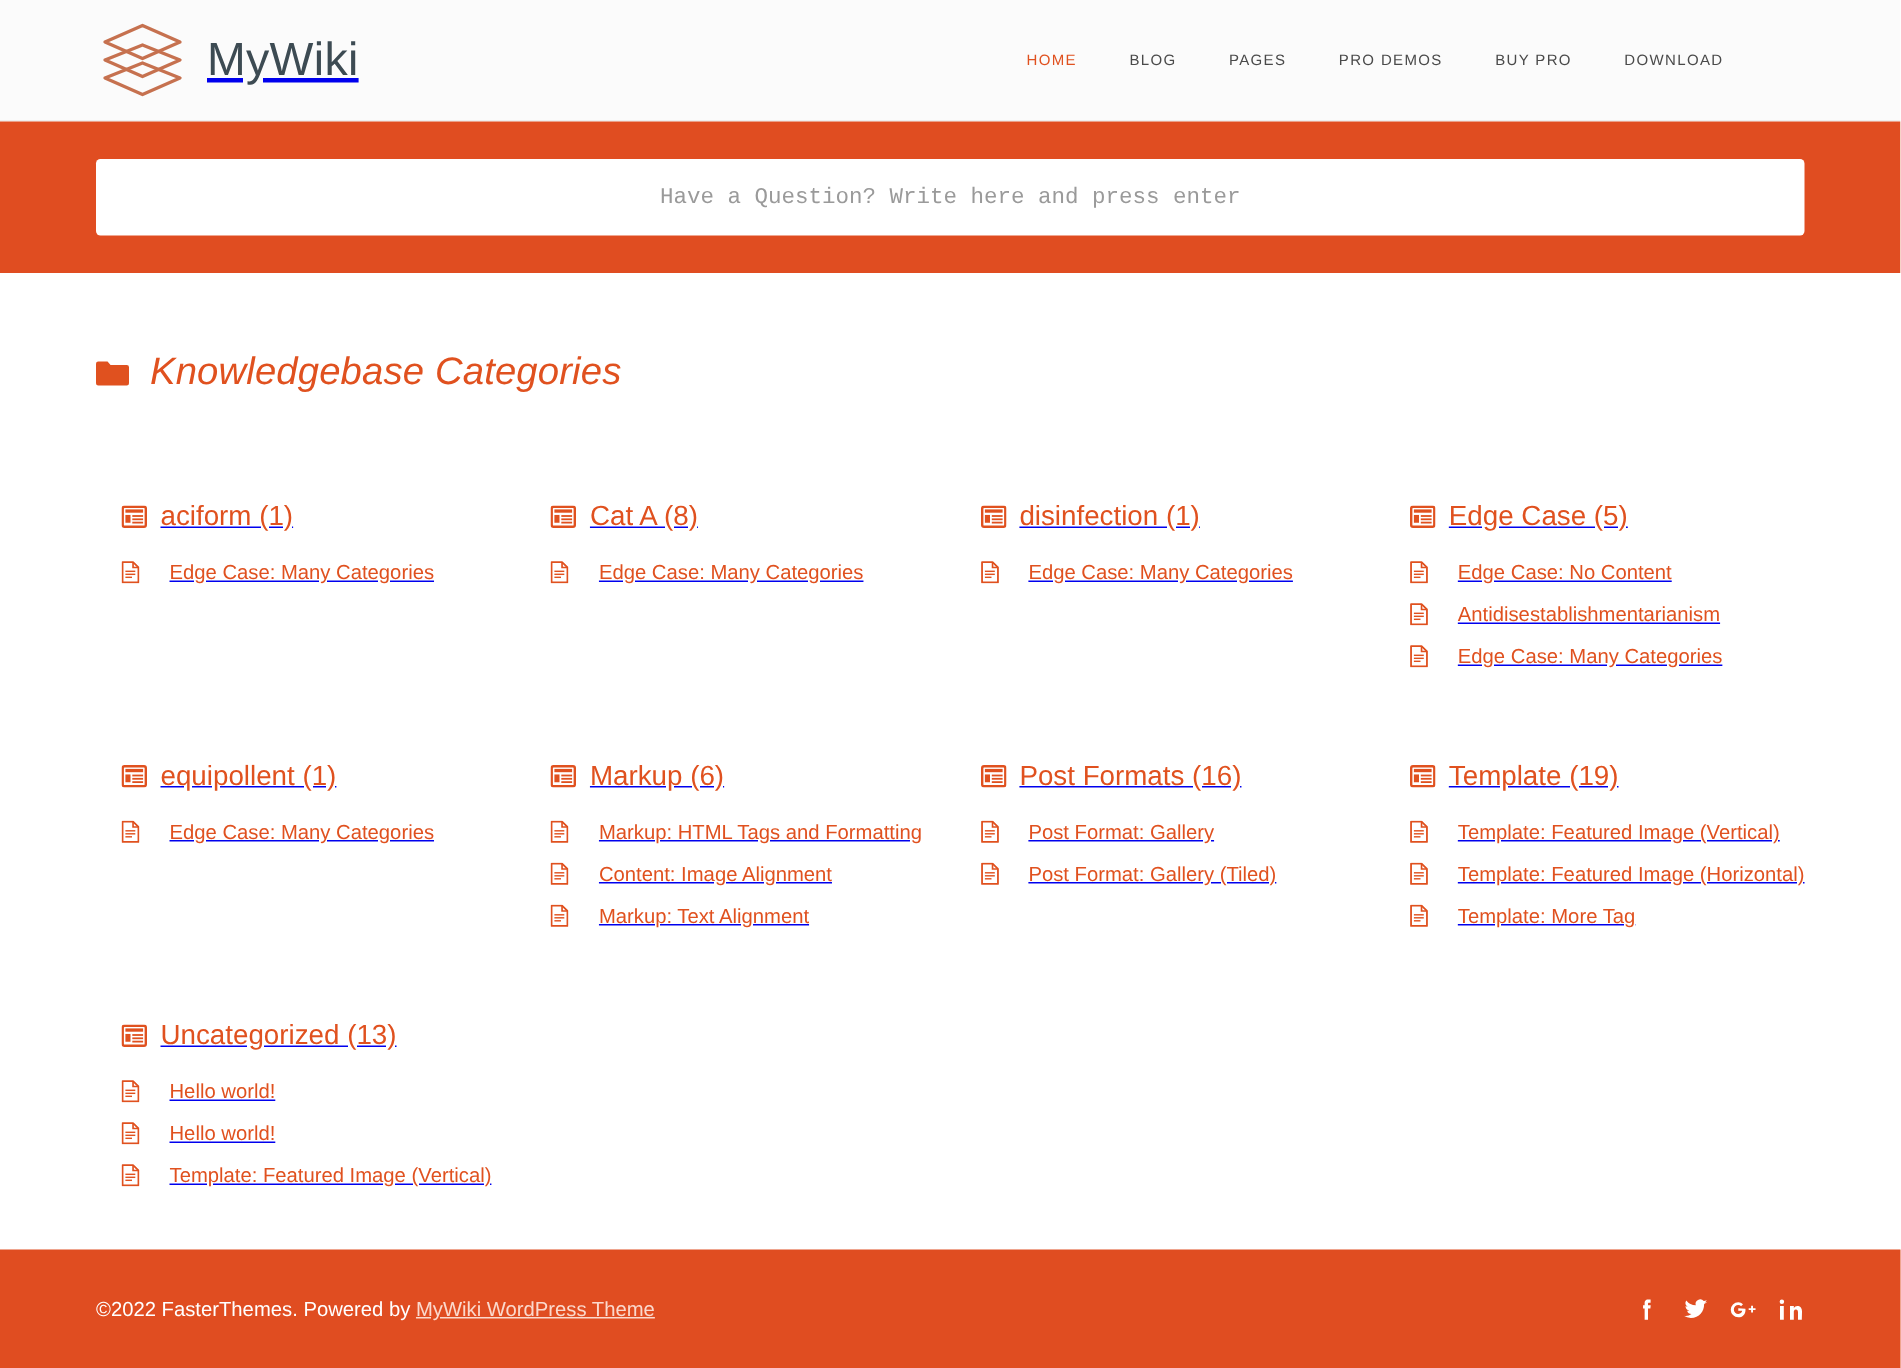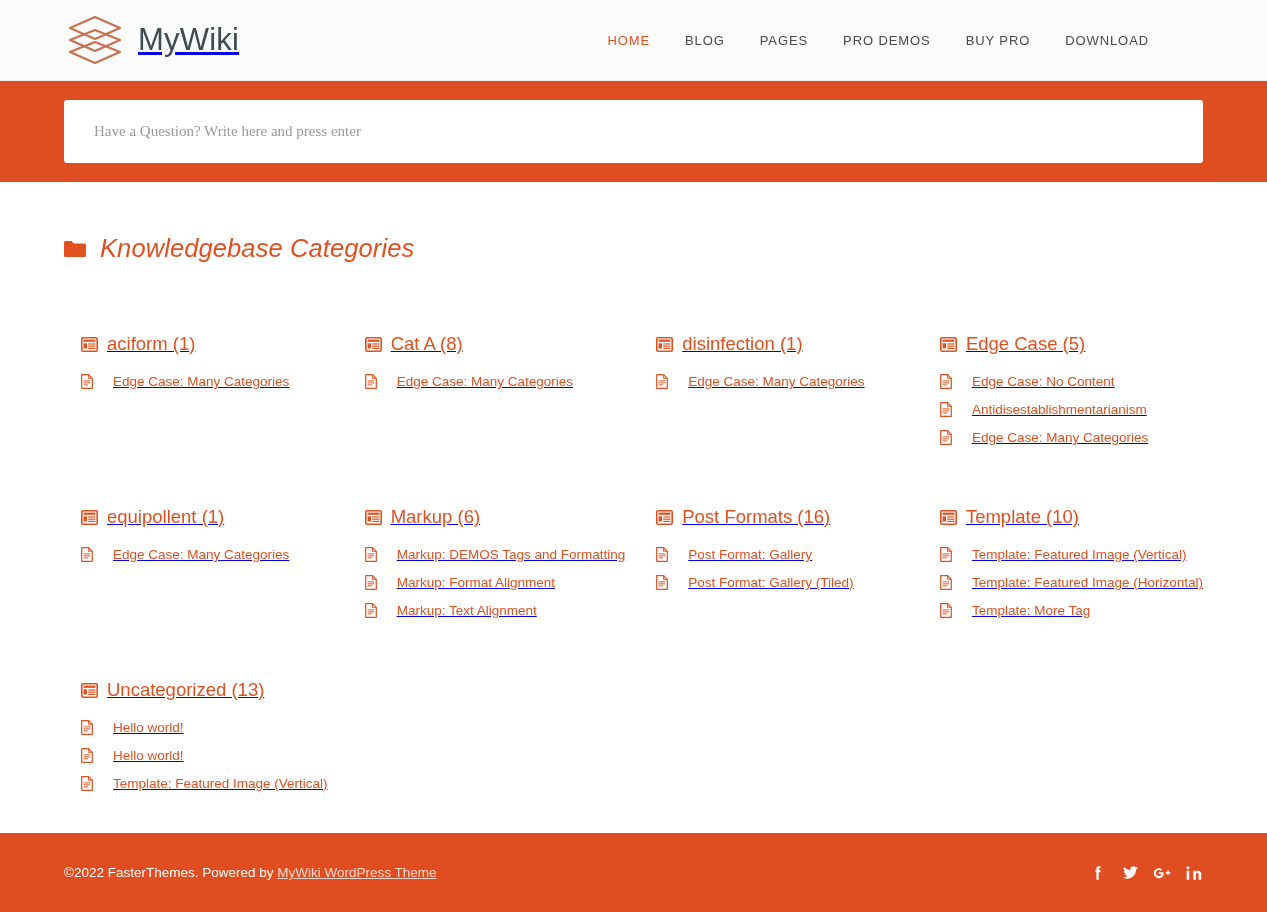--- a/index.html
+++ b/index.html
@@ -27,48 +27,49 @@
     letter-spacing: 0.2px;
     font-weight: 400;
   }
   .main-nav {
     margin-left: auto;
     display: flex;
     align-items: center;
     gap: 35px;
   }
   .nav-link {
-    font-size: 13px;
+    font-size: 10px;
     letter-spacing: 0.9px;
     color: #4a4a4a;
     text-decoration: none;
     text-transform: uppercase;
     white-space: nowrap;
   }
   .nav-link.is-active { color: #e0511f; }
 
   
   .search-band {
     background: #e04d21;
     height: 101px;
     display: flex;
     align-items: center;
     padding: 0 64px;
   }
   .search-input {
     width: 100%;
-    height: 63px;
+    height: 51px;
     border: none;
     border-radius: 3px;
     background: #ffffff;
     padding: 0 30px;
     font-size: 15px;
-    font-family: Liberation Serif, serif;
+    font-family: Liberation Mono, monospace;
     color: #555;
     outline: none;
+    text-align: center;
   }
   .search-input::placeholder { color: #9a9a9a; }
 
   
   .main-area { padding: 0 64px; background: #fff; }
   .section-title {
     display: flex;
     align-items: center;
     gap: 14px;
     padding-top: 52px;
@@ -358,33 +359,33 @@
         <a class="art-row" href="#">
           <span>
             <svg viewBox="0 0 12 15" class="doc-icon">
               <path d="M0.7 0.7h7.0l3.6 3.6v10.0H0.7Z" fill="none" stroke="#e0511f" stroke-width="1.2" stroke-linejoin="round"></path>
               <path d="M7.7 0.9v3.4h3.4" fill="none" stroke="#e0511f" stroke-width="1.1"></path>
               <rect x="2.6" y="6.4" width="6.6" height="0.95" fill="#e0511f"></rect>
               <rect x="2.6" y="8.4" width="6.6" height="0.95" fill="#e0511f"></rect>
               <rect x="2.6" y="10.4" width="4.4" height="0.95" fill="#e0511f"></rect>
             </svg>
           </span>
-          <span class="art-name">Markup: DEMOS Tags and Formatting</span>
-        </a>
-        <a class="art-row" href="#">
-          <span>
-            <svg viewBox="0 0 12 15" class="doc-icon">
-              <path d="M0.7 0.7h7.0l3.6 3.6v10.0H0.7Z" fill="none" stroke="#e0511f" stroke-width="1.2" stroke-linejoin="round"></path>
-              <path d="M7.7 0.9v3.4h3.4" fill="none" stroke="#e0511f" stroke-width="1.1"></path>
-              <rect x="2.6" y="6.4" width="6.6" height="0.95" fill="#e0511f"></rect>
-              <rect x="2.6" y="8.4" width="6.6" height="0.95" fill="#e0511f"></rect>
-              <rect x="2.6" y="10.4" width="4.4" height="0.95" fill="#e0511f"></rect>
-            </svg>
-          </span>
-          <span class="art-name">Markup: Format Alignment</span>
+          <span class="art-name">Markup: HTML Tags and Formatting</span>
+        </a>
+        <a class="art-row" href="#">
+          <span>
+            <svg viewBox="0 0 12 15" class="doc-icon">
+              <path d="M0.7 0.7h7.0l3.6 3.6v10.0H0.7Z" fill="none" stroke="#e0511f" stroke-width="1.2" stroke-linejoin="round"></path>
+              <path d="M7.7 0.9v3.4h3.4" fill="none" stroke="#e0511f" stroke-width="1.1"></path>
+              <rect x="2.6" y="6.4" width="6.6" height="0.95" fill="#e0511f"></rect>
+              <rect x="2.6" y="8.4" width="6.6" height="0.95" fill="#e0511f"></rect>
+              <rect x="2.6" y="10.4" width="4.4" height="0.95" fill="#e0511f"></rect>
+            </svg>
+          </span>
+          <span class="art-name">Content: Image Alignment</span>
         </a>
         <a class="art-row" href="#">
           <span>
             <svg viewBox="0 0 12 15" class="doc-icon">
               <path d="M0.7 0.7h7.0l3.6 3.6v10.0H0.7Z" fill="none" stroke="#e0511f" stroke-width="1.2" stroke-linejoin="round"></path>
               <path d="M7.7 0.9v3.4h3.4" fill="none" stroke="#e0511f" stroke-width="1.1"></path>
               <rect x="2.6" y="6.4" width="6.6" height="0.95" fill="#e0511f"></rect>
               <rect x="2.6" y="8.4" width="6.6" height="0.95" fill="#e0511f"></rect>
               <rect x="2.6" y="10.4" width="4.4" height="0.95" fill="#e0511f"></rect>
             </svg>
@@ -436,21 +437,21 @@
           <span>
             <svg viewBox="0 0 17 15" class="cat-icon">
               <rect x="0.8" y="0.8" width="15.4" height="13.4" rx="1.2" fill="none" stroke="#e0511f" stroke-width="1.6"></rect>
               <rect x="2.6" y="2.6" width="11.8" height="2.2" fill="#e0511f"></rect>
               <rect x="2.6" y="6.3" width="3.4" height="5.2" fill="#e0511f"></rect>
               <rect x="7.2" y="6.4" width="7.2" height="1.2" fill="#e0511f"></rect>
               <rect x="7.2" y="8.6" width="7.2" height="1.2" fill="#e0511f"></rect>
               <rect x="7.2" y="10.8" width="7.2" height="1.2" fill="#e0511f"></rect>
             </svg>
           </span>
-          <span class="cat-name">Template (10)</span>
+          <span class="cat-name">Template (19)</span>
         </a>
         <a class="art-row" href="#">
           <span>
             <svg viewBox="0 0 12 15" class="doc-icon">
               <path d="M0.7 0.7h7.0l3.6 3.6v10.0H0.7Z" fill="none" stroke="#e0511f" stroke-width="1.2" stroke-linejoin="round"></path>
               <path d="M7.7 0.9v3.4h3.4" fill="none" stroke="#e0511f" stroke-width="1.1"></path>
               <rect x="2.6" y="6.4" width="6.6" height="0.95" fill="#e0511f"></rect>
               <rect x="2.6" y="8.4" width="6.6" height="0.95" fill="#e0511f"></rect>
               <rect x="2.6" y="10.4" width="4.4" height="0.95" fill="#e0511f"></rect>
             </svg>

